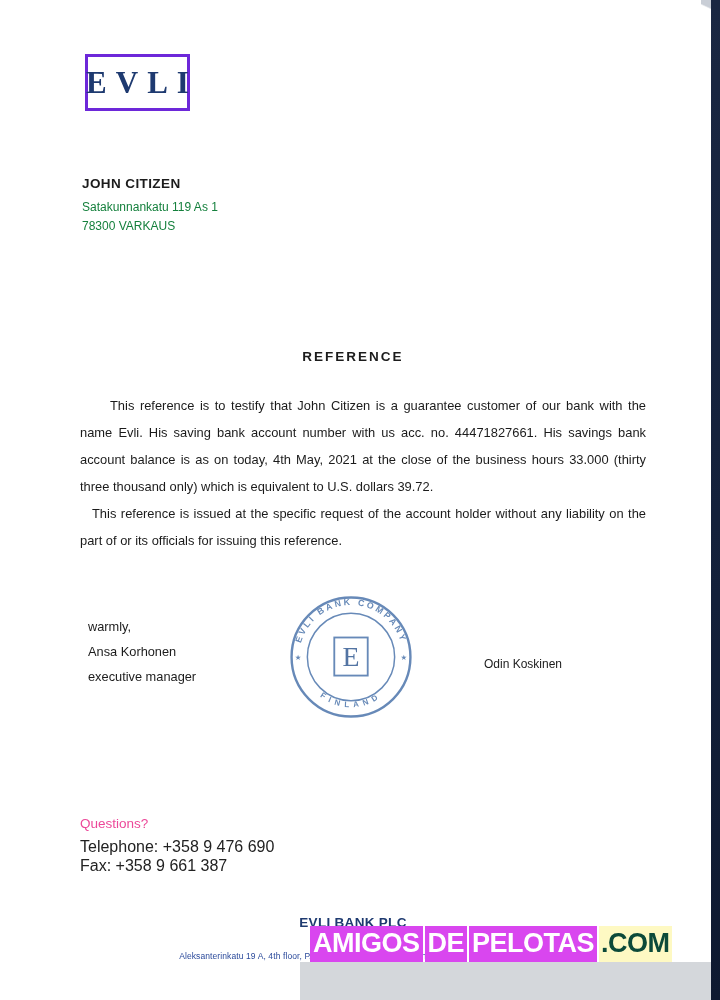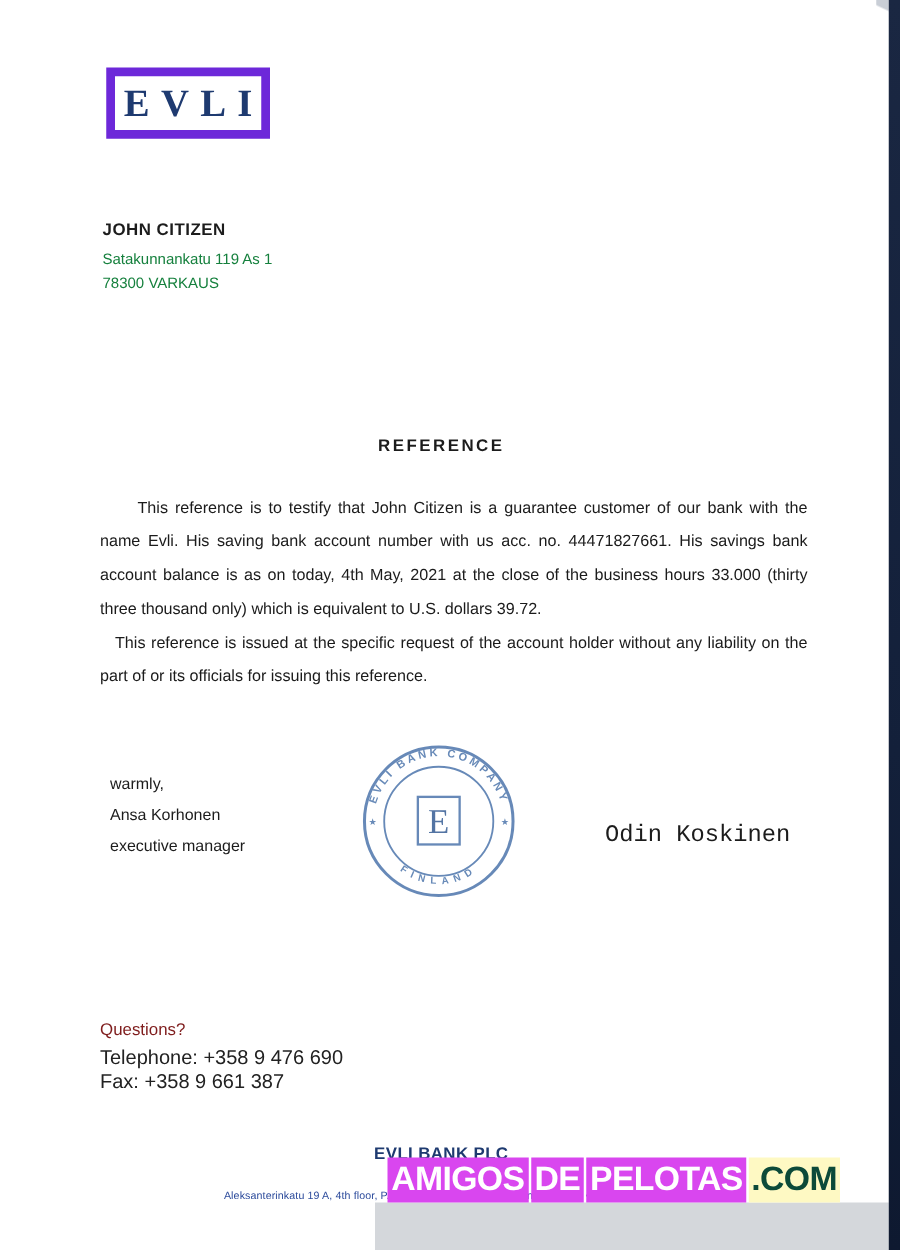--- a/index.html
+++ b/index.html
@@ -24,22 +24,22 @@
     background: linear-gradient(205deg, #c9ced6 45%, #ffffff 55%);
     z-index: 9;
   }
   .bottom-gray {
     position: absolute; left: 300px; top: 962px; width: 411px; height: 38px;
     background: #d4d7db; z-index: 0;
   }
 
   
   .logo-box {
-    position: absolute; left: 85px; top: 54px; width: 131px; height: 57px;
-    border: 7px solid #6d28d9;
+    position: absolute; left: 85px; top: 54px; width: 105px; height: 57px;
+    border: 3px solid #6d28d9;
     display: flex; align-items: center; justify-content: center;
   }
   .logo-text {
     font-family: "Liberation Serif", serif;
     font-size: 31px; font-weight: 600; color: #1e3a70;
     letter-spacing: 9px; padding-left: 9px;
   }
 
   
   .recipient { position: absolute; left: 82px; top: 176px; }
@@ -69,25 +69,25 @@
   
   .signature { position: absolute; left: 88px; top: 614px; font-size: 12.8px; line-height: 25px; }
 
   
   .stamp { position: absolute; left: 286px; top: 592px; width: 130px; height: 130px; opacity: .92; }
   .stamp-arc { font-family: "Liberation Sans", sans-serif; font-size: 9.5px; letter-spacing: 2.6px; font-weight: 600; fill: #5b80b2; }
   .stamp-arc-bottom { font-size: 8.5px; letter-spacing: 5px; }
   .stamp-star { font-size: 8px; fill: #5b80b2; text-anchor: middle; }
   .stamp-letter { font-family: "Liberation Serif", serif; font-size: 30px; fill: #45699c; }
 
-  .countersign { position: absolute; left: 484px; top: 657px; font-size: 19px; font-family: Liberation Mono, monospace; }
+  .countersign { position: absolute; left: 484px; top: 657px; font-size: 12px; }
 
   
   .questions { position: absolute; left: 80px; top: 816px; }
-  .questions-heading { font-size: 13.5px; color: #7f1d1d; margin-bottom: 6px; }
+  .questions-heading { font-size: 13.5px; color: #ec4899; margin-bottom: 6px; }
   .questions-line { font-size: 16px; line-height: 19px; color: #222; }
 
   
   .footer-bank {
     position: absolute; top: 915px; left: 0; width: 706px; text-align: center;
     font-size: 13.5px; font-weight: bold; color: #1e3a70; letter-spacing: .3px; z-index: 2;
   }
   .footer-address {
     position: absolute; top: 951px; left: 0; width: 706px; text-align: center;
     font-size: 8.5px; color: #2b4a9b; z-index: 1; letter-spacing: .1px;

